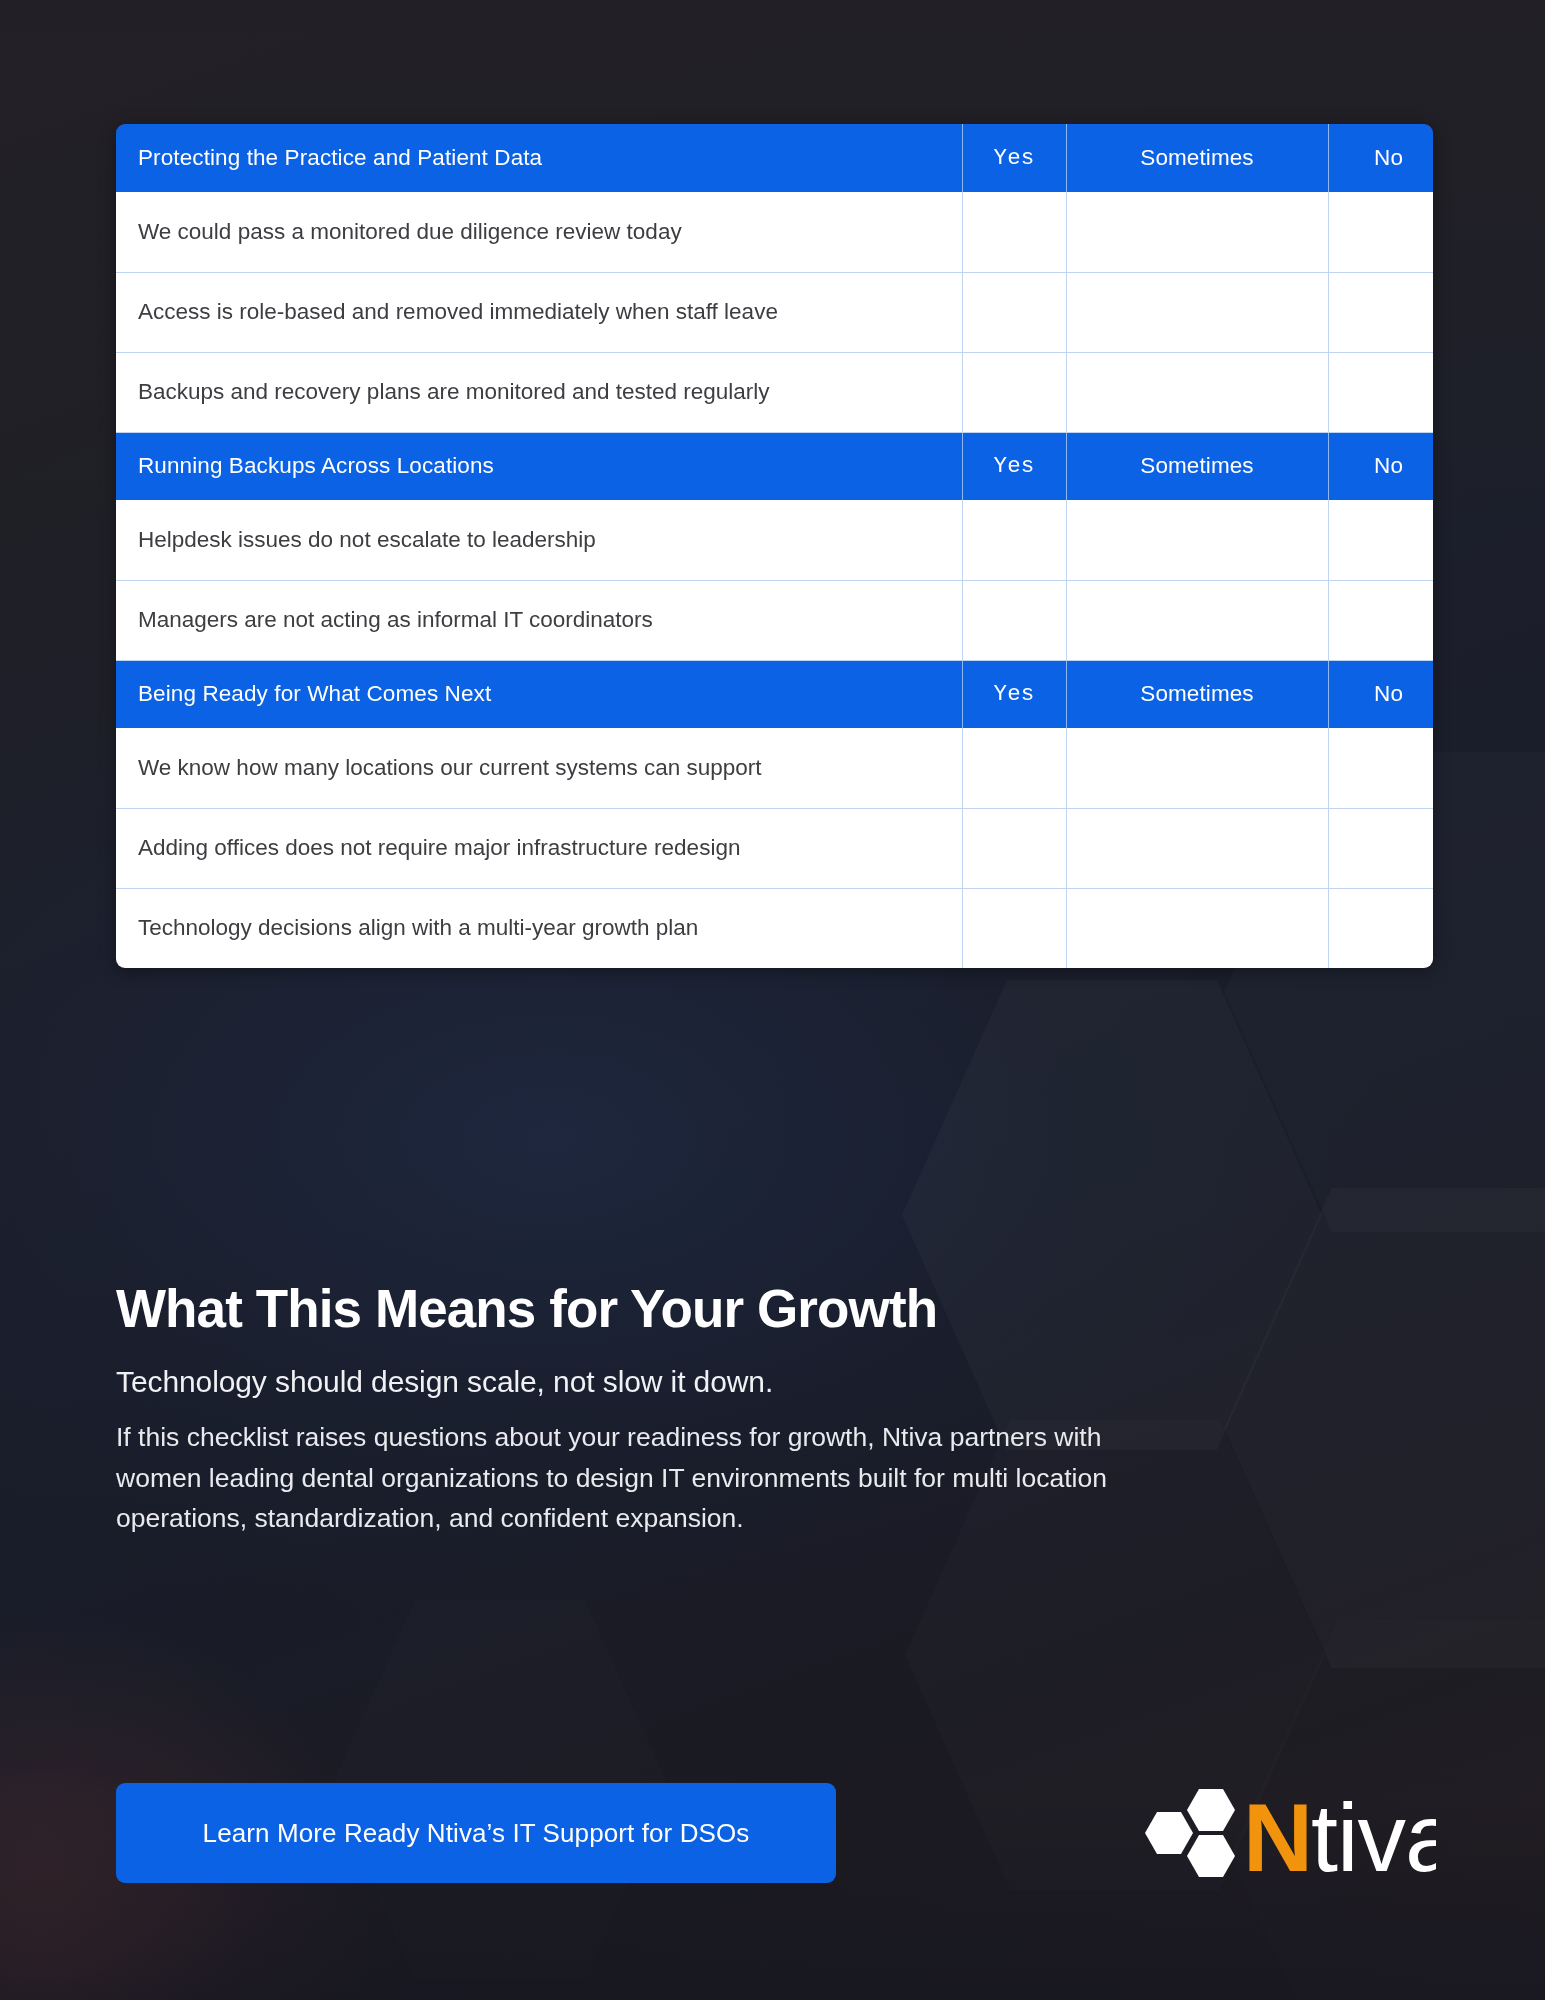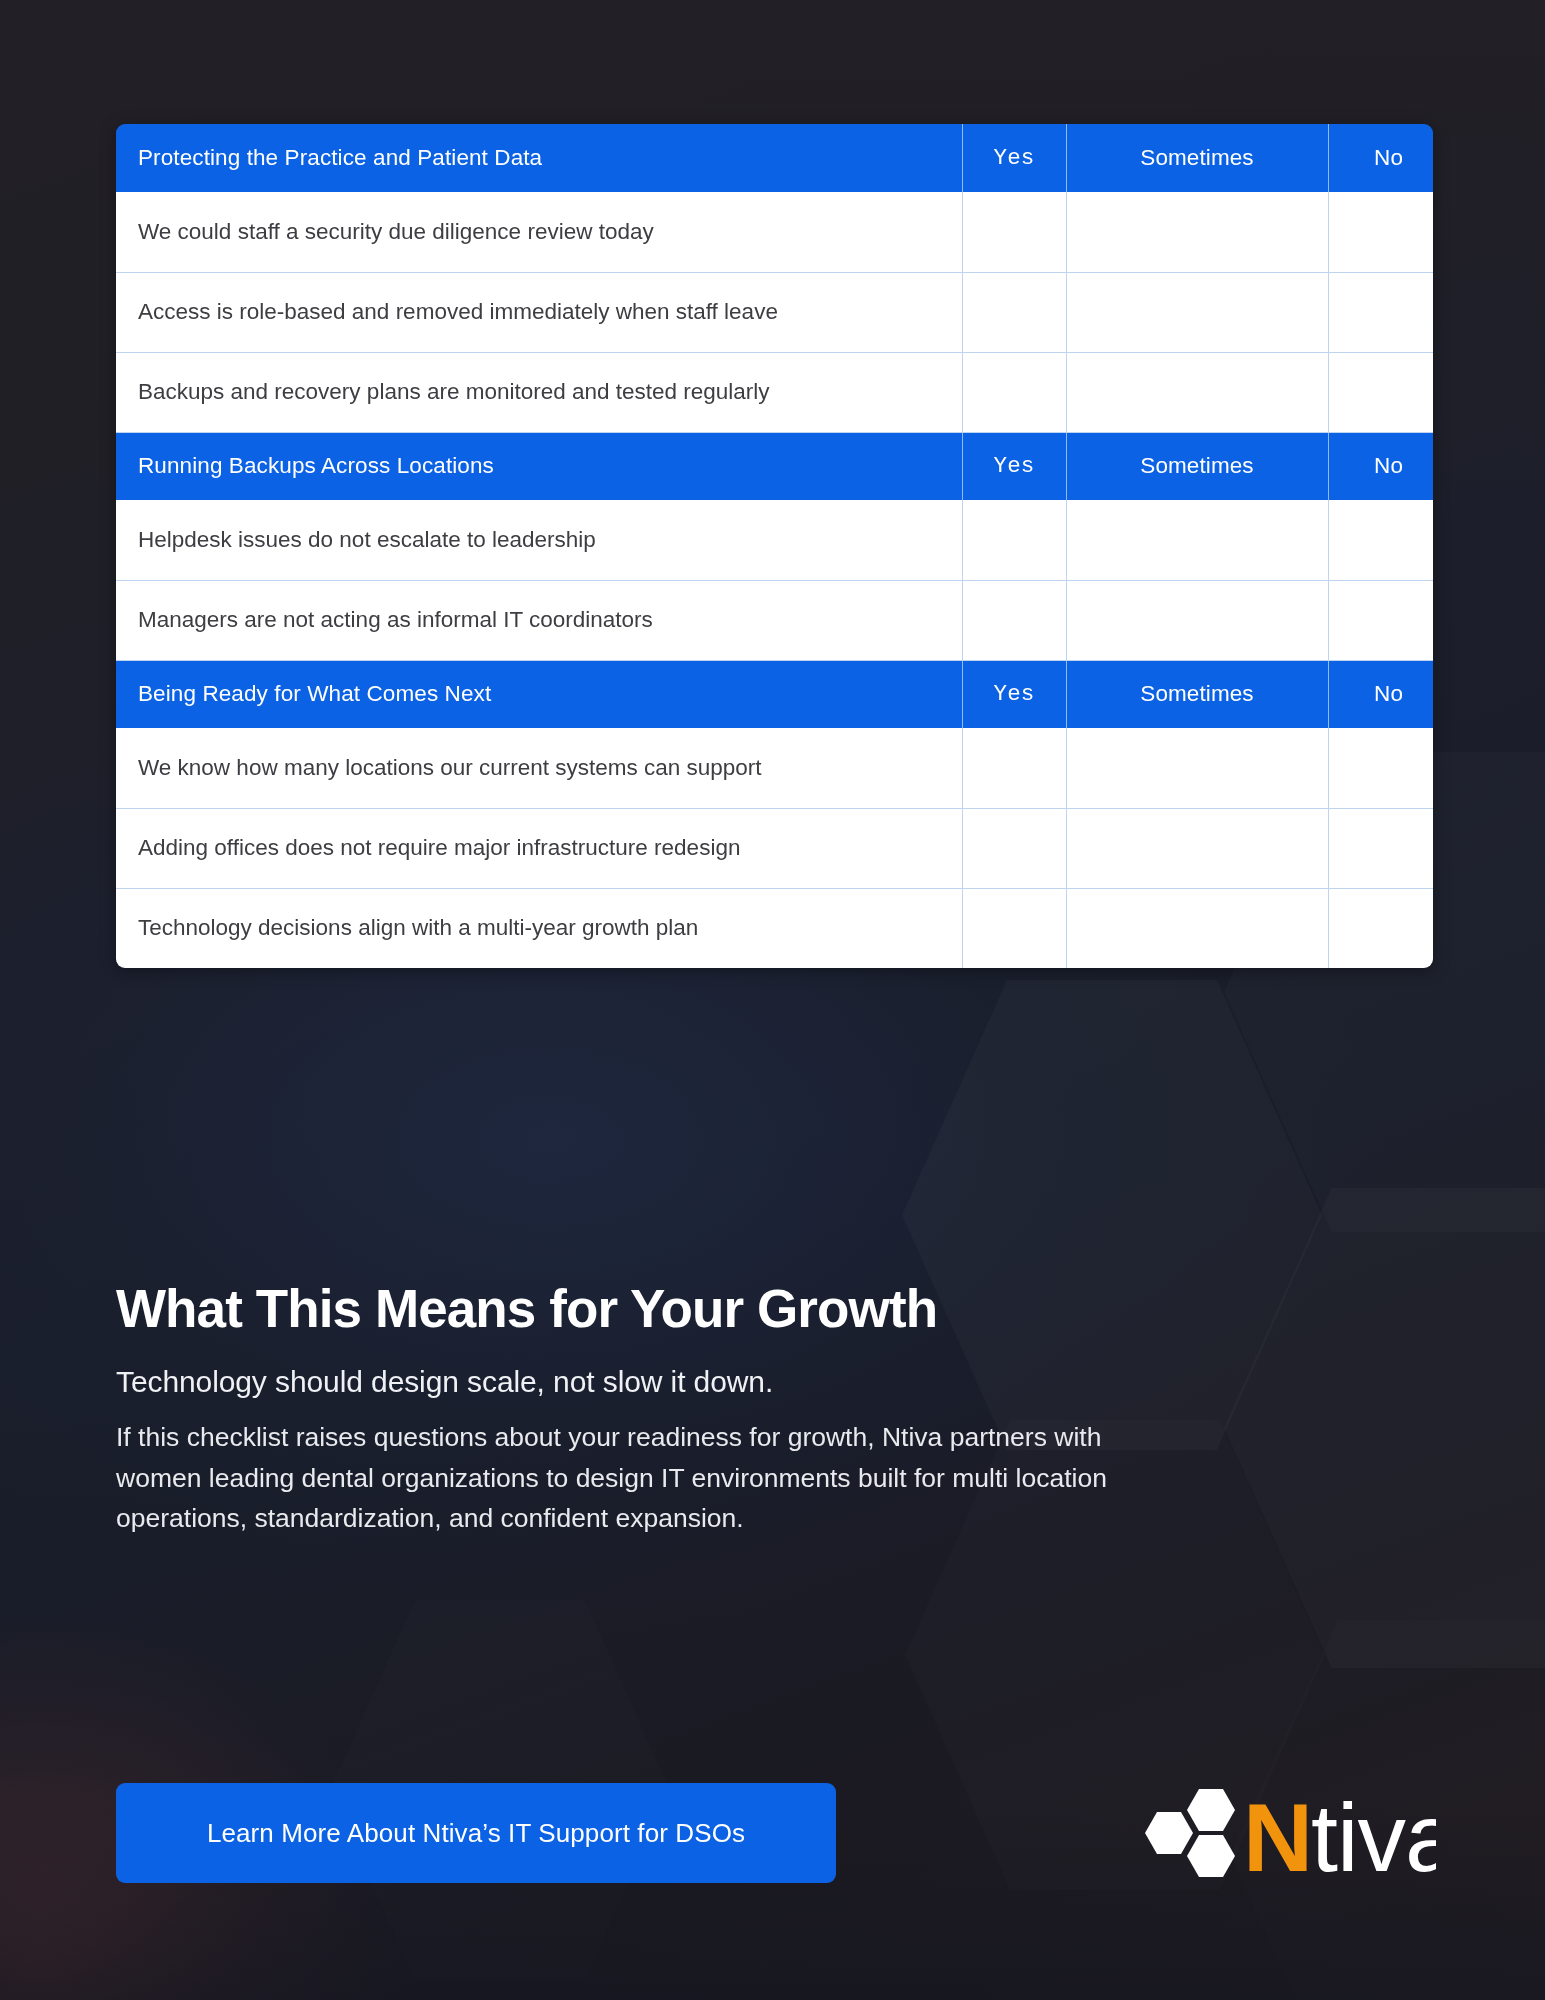--- a/index.html
+++ b/index.html
@@ -184,21 +184,21 @@
       </colgroup>
       <tbody>
 
         <tr class="sec-row">
           <td class="q">Protecting the Practice and Patient Data</td>
           <td class="yes">Yes</td>
           <td class="some">Sometimes</td>
           <td class="no">No</td>
         </tr>
         <tr class="q-row">
-          <td class="q">We could staff a security due diligence review today</td>
+          <td class="q">We could pass a monitored due diligence review today</td>
           <td></td>
           <td></td>
           <td></td>
         </tr>
         <tr class="q-row">
           <td class="q">Access is role-based and removed immediately when staff leave</td>
           <td></td>
           <td></td>
           <td></td>
         </tr>
@@ -256,21 +256,21 @@
       </tbody>
     </table>
   </div>
 
   <div class="lower">
     <h1 class="headline">What This Means for Your Growth</h1>
     <p class="subhead">Technology should design scale, not slow it down.</p>
     <p class="bodycopy">If this checklist raises questions about your readiness for growth, Ntiva partners with women leading dental organizations to design IT environments built for multi location operations, standardization, and confident expansion.</p>
   </div>
 
-  <button class="cta">Learn More About Ntiva’s IT Support for DSOs</button>
+  <button class="cta">Learn More Ready Ntiva’s IT Support for DSOs</button>
 
   <div class="logo">
     <svg width="298" height="108" viewBox="0 0 298 108" xmlns="http://www.w3.org/2000/svg" aria-hidden="true">
       <g>
         <polygon points="7,54 19,33 43,33 55,54 43,75 19,75" fill="#ffffff"></polygon>
         <polygon points="49,31 61,10 85,10 97,31 85,52 61,52" fill="#ffffff"></polygon>
         <polygon points="49,77 61,56 85,56 97,77 85,98 61,98" fill="#ffffff"></polygon>
       </g>
       <text x="105" y="92" font-family="Liberation Sans, sans-serif" font-size="97" font-weight="700" fill="#F2930D">N</text>
       <text x="173" y="92" font-family="Liberation Sans, sans-serif" font-size="97" font-weight="400" fill="#ffffff" letter-spacing="-1">tiva</text>

